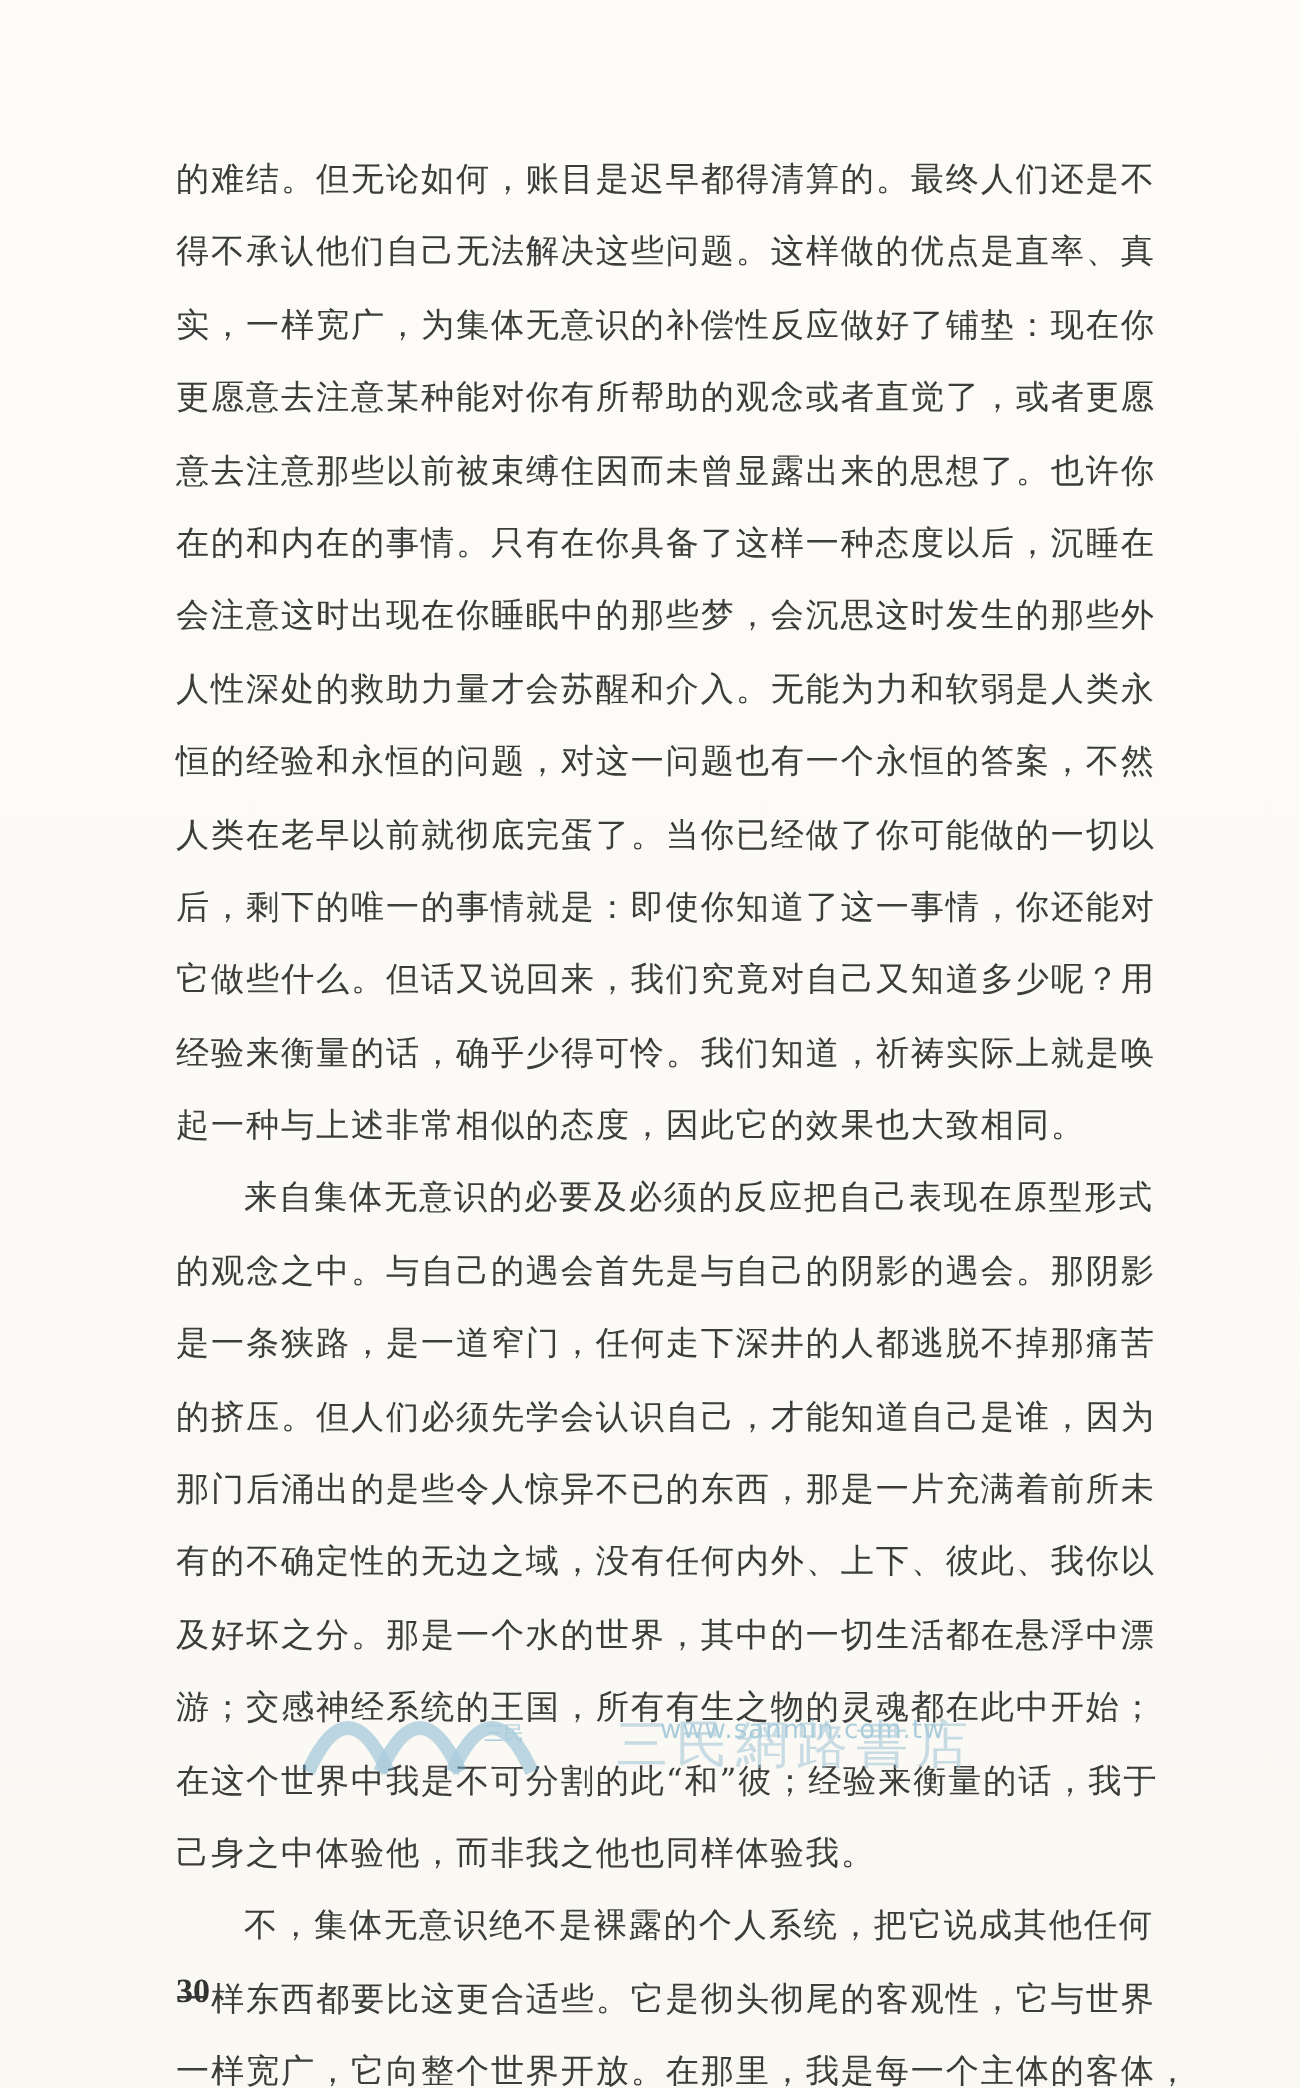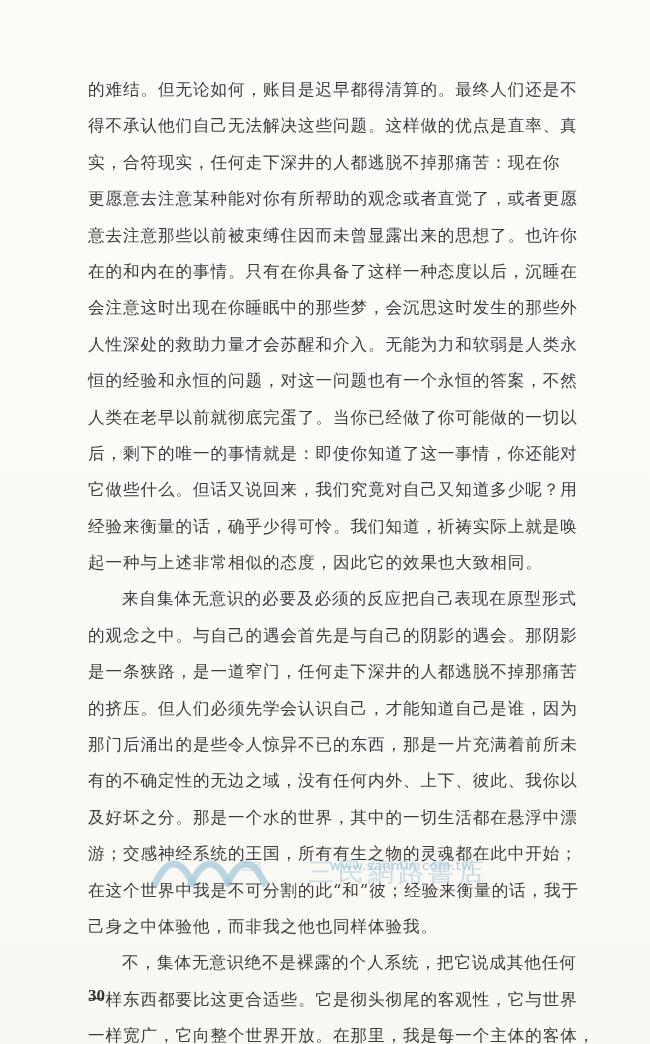--- a/index.html
+++ b/index.html
@@ -91,21 +91,21 @@
     }
   </style>
 </head>
 <body>
 
 <div class="page">
 
   <div class="text-block">
     <div class="line">的难结。但无论如何，账目是迟早都得清算的。最终人们还是不</div>
     <div class="line">得不承认他们自己无法解决这些问题。这样做的优点是直率、真</div>
-    <div class="line">实，合符现实，任何走下深井的人都逃脱不掉那痛苦：现在你</div>
+    <div class="line">实，一样宽广，为集体无意识的补偿性反应做好了铺垫：现在你</div>
     <div class="line">更愿意去注意某种能对你有所帮助的观念或者直觉了，或者更愿</div>
     <div class="line">意去注意那些以前被束缚住因而未曾显露出来的思想了。也许你</div>
     <div class="line">在的和内在的事情。只有在你具备了这样一种态度以后，沉睡在</div>
     <div class="line">会注意这时出现在你睡眠中的那些梦，会沉思这时发生的那些外</div>
     <div class="line">人性深处的救助力量才会苏醒和介入。无能为力和软弱是人类永</div>
     <div class="line">恒的经验和永恒的问题，对这一问题也有一个永恒的答案，不然</div>
     <div class="line">人类在老早以前就彻底完蛋了。当你已经做了你可能做的一切以</div>
     <div class="line">后，剩下的唯一的事情就是：即使你知道了这一事情，你还能对</div>
     <div class="line">它做些什么。但话又说回来，我们究竟对自己又知道多少呢？用</div>
     <div class="line">经验来衡量的话，确乎少得可怜。我们知道，祈祷实际上就是唤</div>

